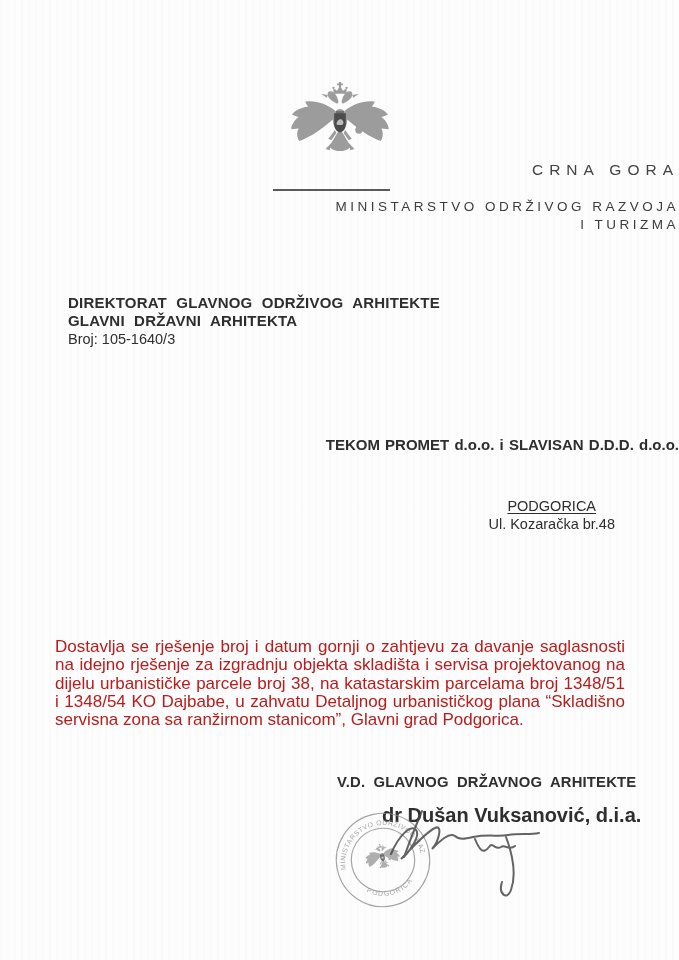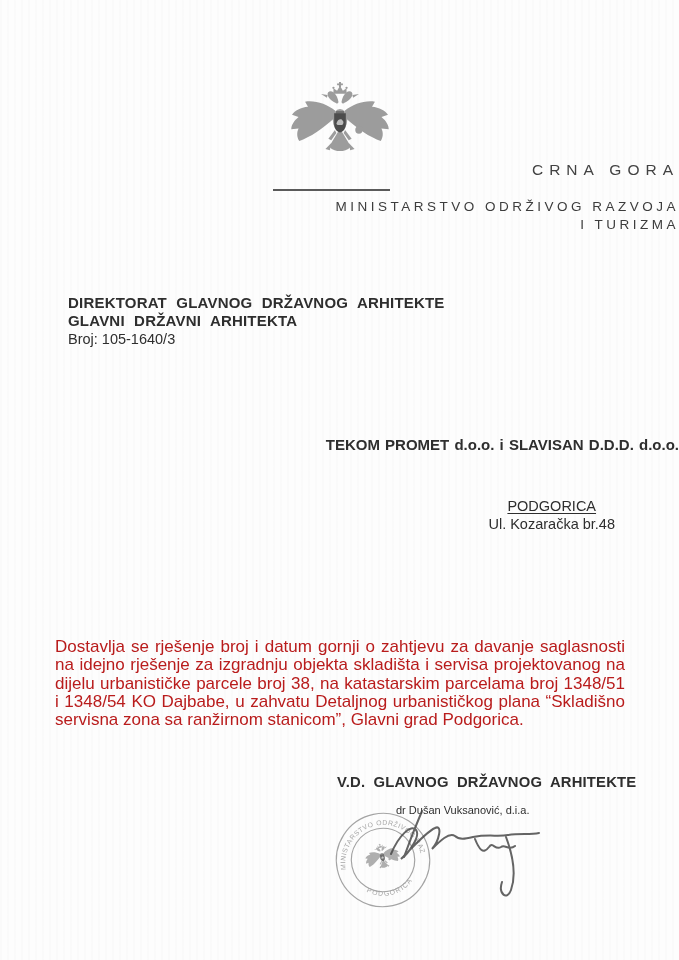--- a/index.html
+++ b/index.html
@@ -23,21 +23,21 @@
   .divider{left:273px;top:189px;width:117px;height:2px;background:#5a5a5a;}
   .ministry1{top:199px;font-size:13.5px;letter-spacing:3.5px;color:#3d3d3d;}
   .ministry2{top:217px;font-size:13.5px;letter-spacing:3.5px;color:#3d3d3d;}
   .sender{left:68px;top:294px;line-height:18px;font-size:14.5px;}
   .sender .b{font-weight:bold;word-spacing:5px;font-size:15px;letter-spacing:.2px;}
   .recipient{top:436px;font-weight:bold;font-size:15px;padding-left:40px;word-spacing:1px;}
   .cityblock{top:497px;right:64px;text-align:center;line-height:18px;font-size:14.5px;}
   .cityblock .city{text-decoration:underline;text-underline-offset:2px;}
   .bodytext{left:55px;top:638px;width:570px;font-size:17px;line-height:18.3px;text-align:justify;color:#b91c1c;}
   .sig-title{left:337px;top:774px;font-weight:bold;font-size:14.8px;word-spacing:4px;letter-spacing:.2px;}
-  .sig-name{left:382px;top:804px;font-weight:normal;font-size:11px;margin-left:14px;}
+  .sig-name{left:382px;top:804px;font-weight:bold;font-size:20px;}
   .stamp{left:326px;top:810px;width:114px;height:100px;transform:rotate(-12deg);opacity:.8;}
   .scribble{left:378px;top:797px;width:198px;height:118px;opacity:.85;}
   .hidden-defs{position:absolute;width:0;height:0;overflow:hidden;}
 </style>
 </head>
 <body>
 
 <svg class="hidden-defs" aria-hidden="true">
   <symbol id="coa" viewBox="0 0 140 110">
     <g fill="#9c9c9c">
@@ -85,21 +85,21 @@
     <use href="#coa"></use>
   </svg>
 </div>
 
 <div class="abs center-row country">CRNA GORA</div>
 <div class="abs divider"></div>
 <div class="abs center-row ministry1">MINISTARSTVO ODRŽIVOG RAZVOJA</div>
 <div class="abs center-row ministry2">I TURIZMA</div>
 
 <div class="abs sender">
-  <div class="b">DIREKTORAT GLAVNOG DRŽAVNOG ARHITEKTE</div>
+  <div class="b">DIREKTORAT GLAVNOG ODRŽIVOG ARHITEKTE</div>
   <div class="b">GLAVNI DRŽAVNI ARHITEKTA</div>
   <div>Broj: 105-1640/3</div>
 </div>
 
 <div class="abs center-row recipient">TEKOM PROMET d.o.o. i SLAVISAN D.D.D. d.o.o.</div>
 
 <div class="abs cityblock">
   <div class="city">PODGORICA</div>
   <div>Ul. Kozaračka br.48</div>
 </div>

